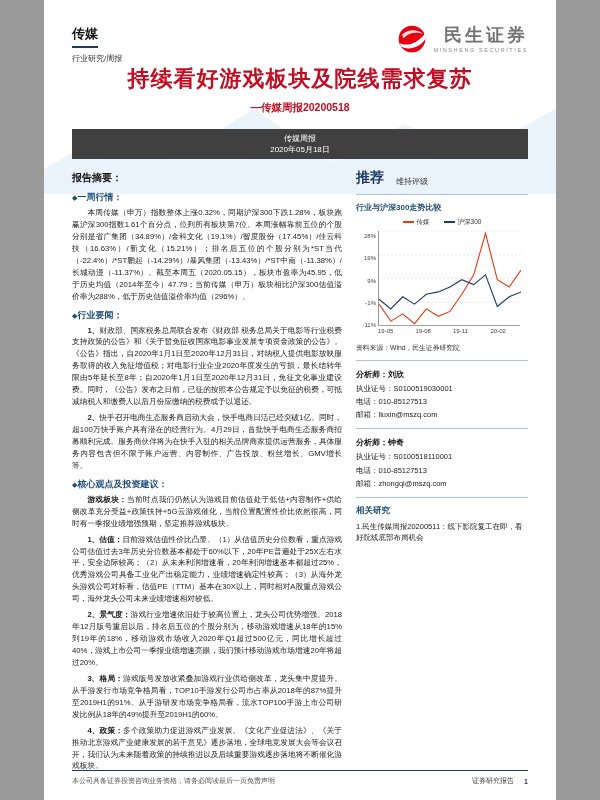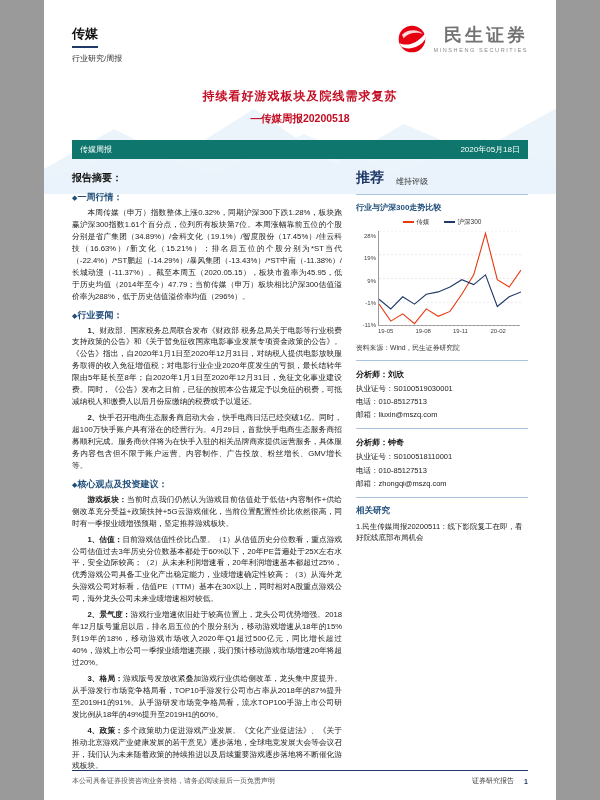--- a/index.html
+++ b/index.html
@@ -15,25 +15,25 @@
   
   .top { display:flex; justify-content:space-between; align-items:flex-start; }
   .ind-label { font-size:13px; font-weight:bold; color:#111; border-bottom:2px solid #1f3a68; padding-bottom:3px; display:inline-block; }
   .ind-cat { font-size:8px; color:#333; margin-top:5px; }
   .logo { display:flex; align-items:center; gap:6px; }
   .emblem { width:30px; height:30px; }
   .logo-cn { color:#737373; font-size:18px; font-weight:bold; letter-spacing:3px; line-height:1;text-align:right; }
   .logo-en { color:#8a8a8a; font-size:5.5px; letter-spacing:1.6px; margin-top:3px; }
 
   
-  .title { text-align:center; color:#c30d23; font-size:12px; font-weight:bold; letter-spacing:1px; margin-top:24px; }
+  .title { text-align:center; color:#c30d23; font-size:22px; font-weight:bold; letter-spacing:1px; }
   .subtitle { text-align:center; color:#c30d23; font-size:10.5px; font-weight:bold; margin-top:7px; }
 
   
-  .datebar { margin-top:14px; background:#0f766e; color:#fff; font-size:8px; display:flex; justify-content:space-between; align-items:center; padding:4px 8px; }
+  .datebar { margin-top:14px; background:#404040; color:#fff; font-size:8px; display:flex; justify-content:space-between; align-items:center; padding:4px 8px;flex-direction:column; }
 
   
   .cols { display:flex; gap:14px; margin-top:10px; }
   .main { flex:1; min-width:0; }
   .side { width:172px; flex:none; }
 
   .summary-label { font-size:10px; font-weight:bold; color:#111; margin:2px 0 6px; }
   .sec { margin-top:6px; }
   .sec-head { color:#1f4e79; font-weight:bold; font-size:9px; display:flex; align-items:center; margin-bottom:3px; }
   .diamond { color:#1f4e79; font-size:7px; line-height:1; }

